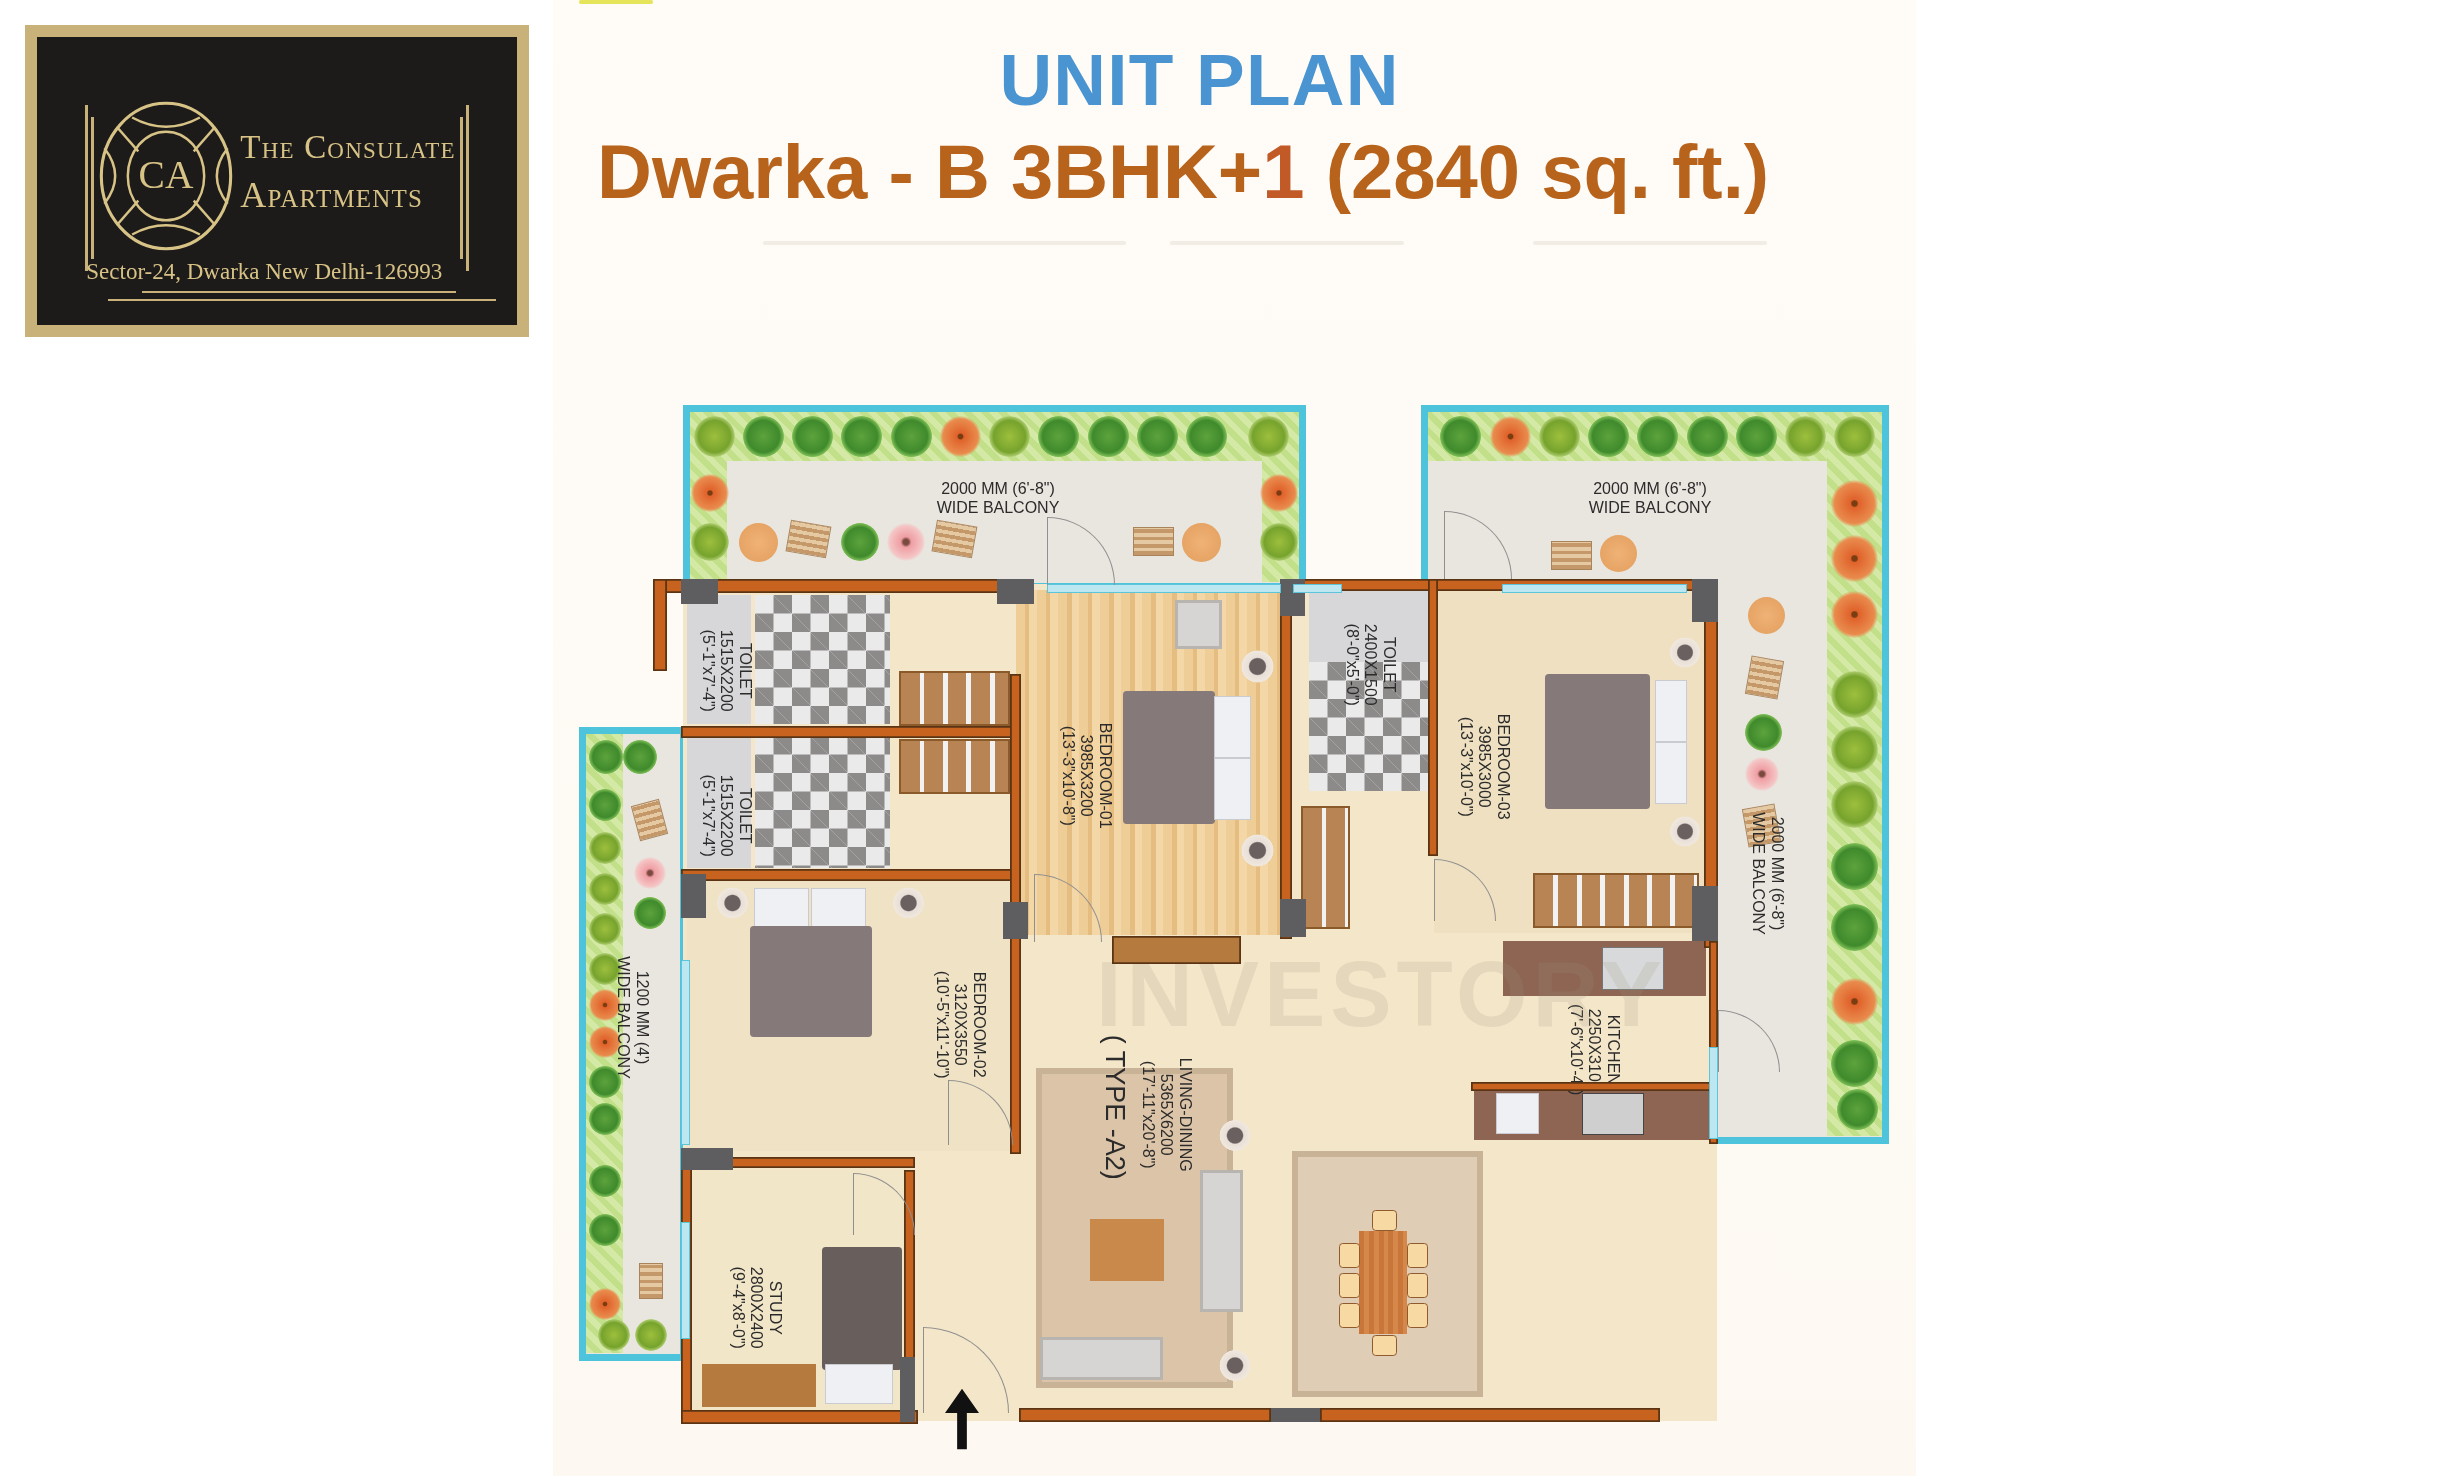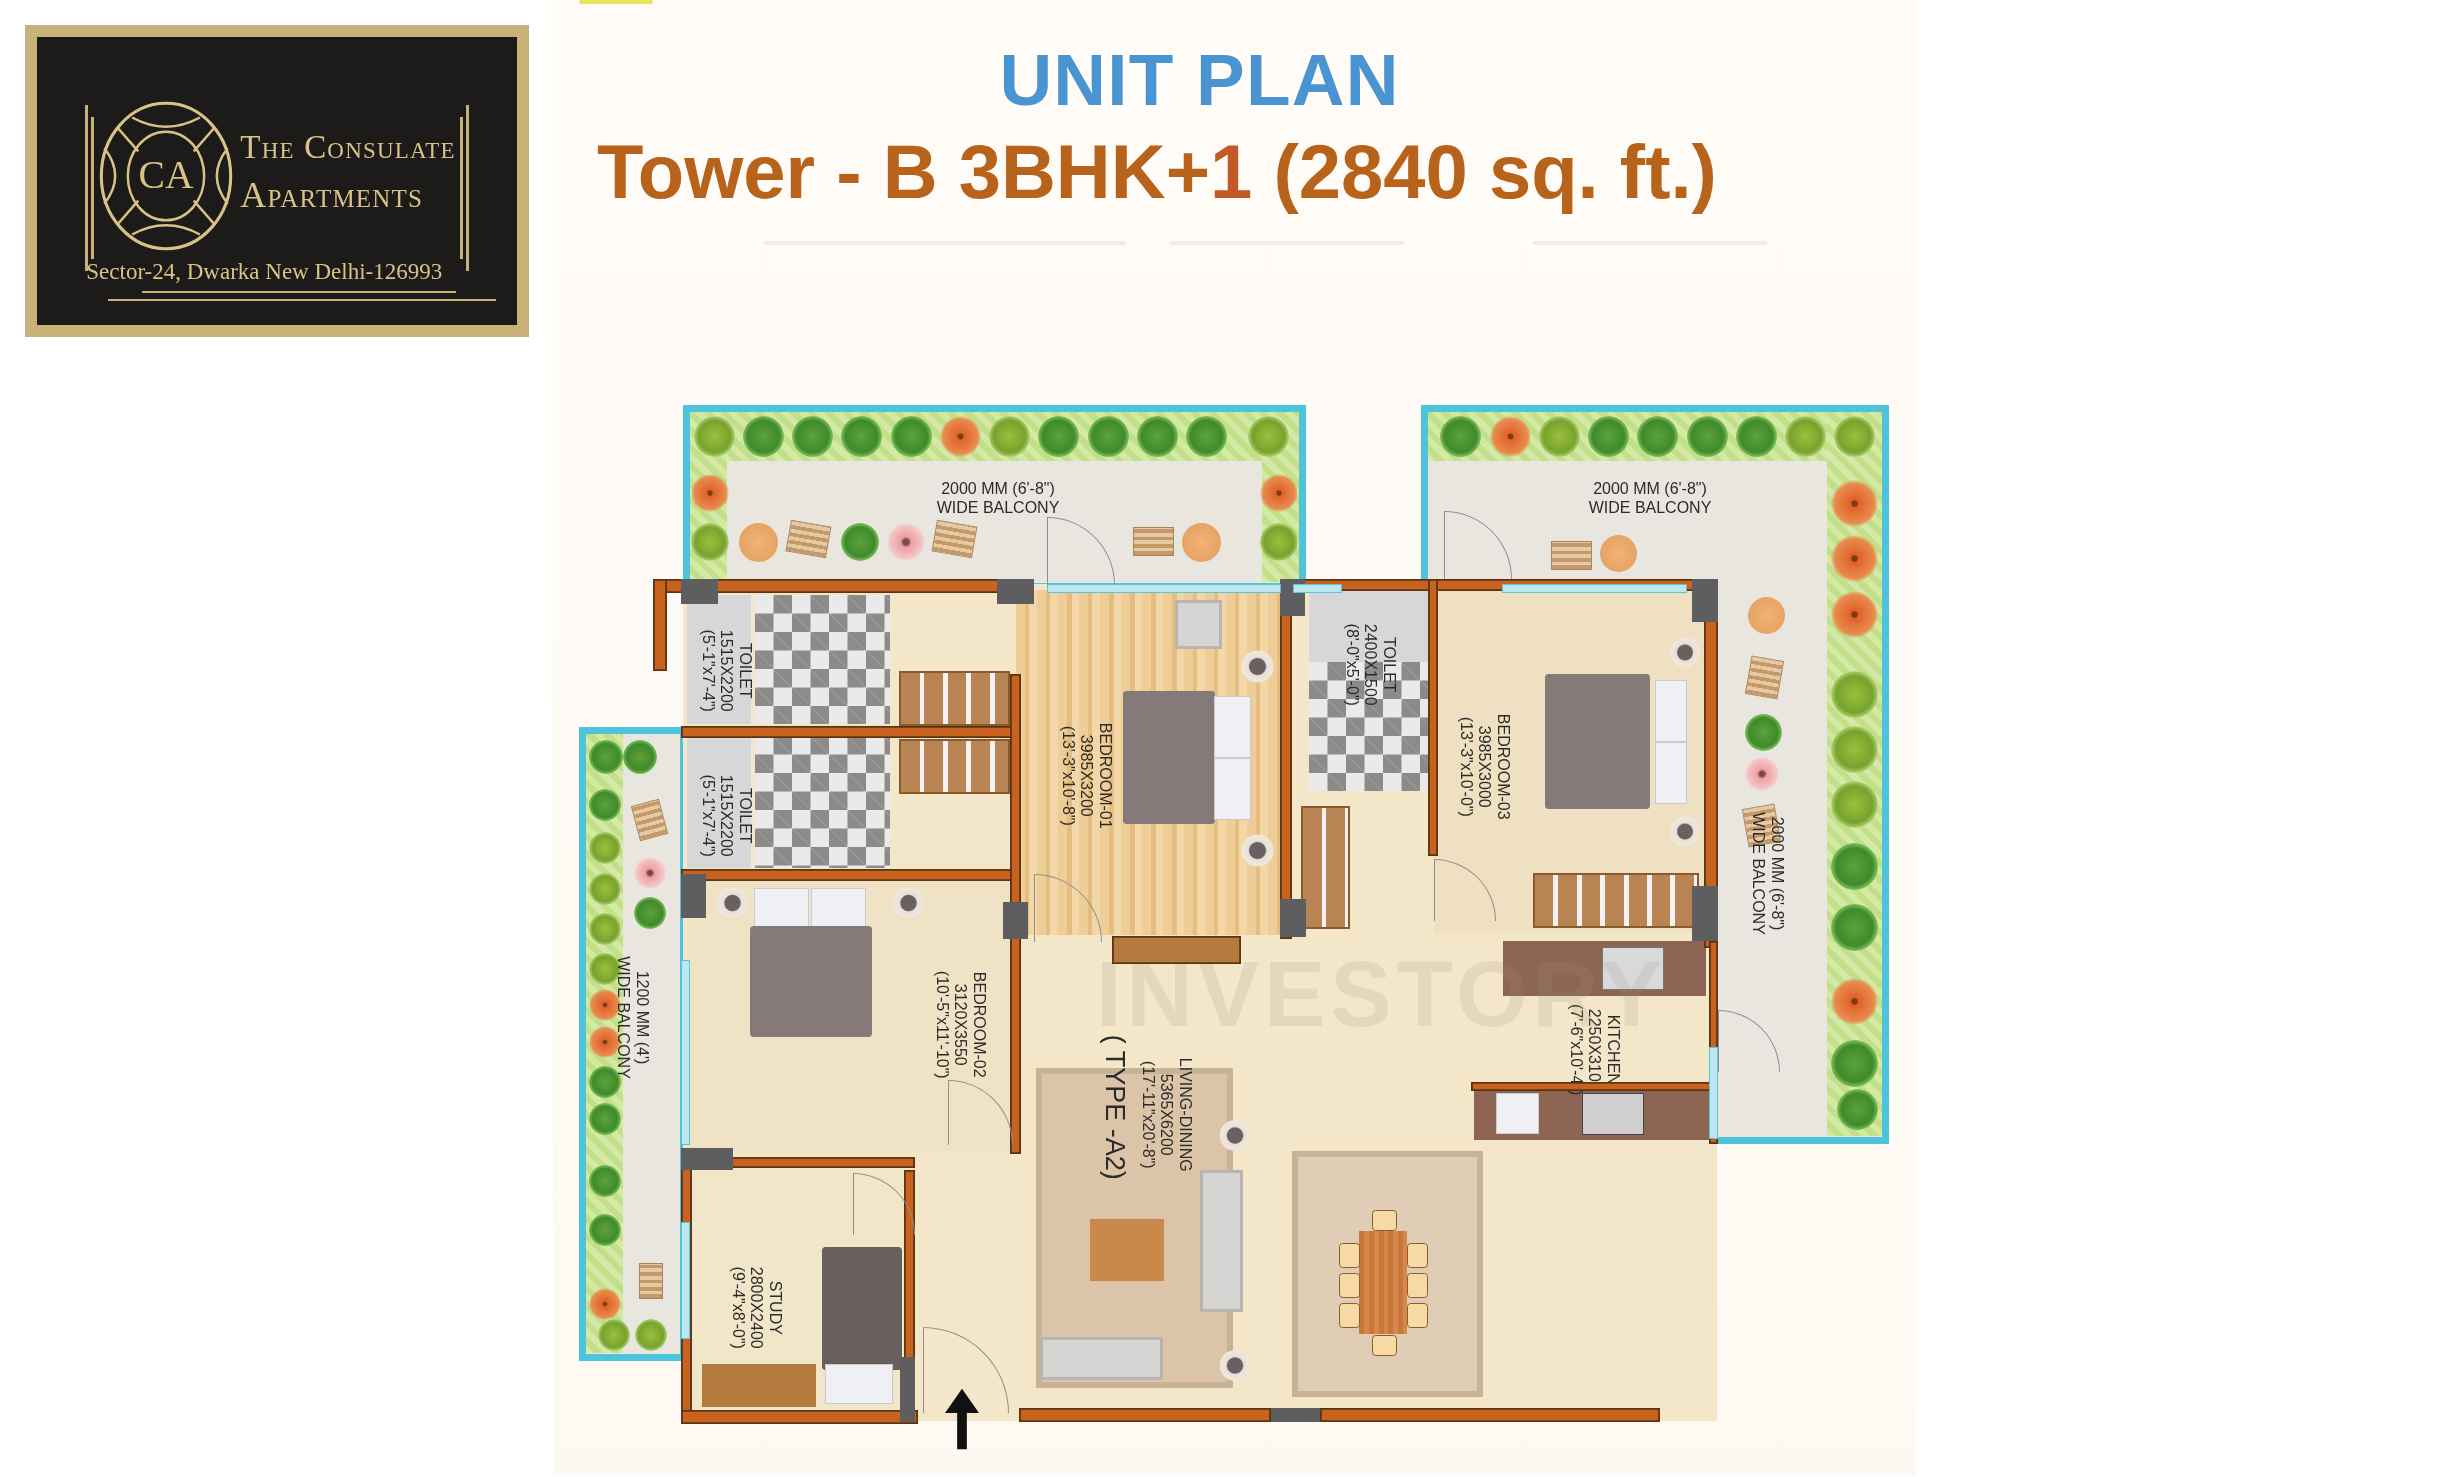--- a/index.html
+++ b/index.html
@@ -143,21 +143,21 @@
     <div class="logo-address">Sector-24, Dwarka New Delhi-126993</div>
     <div class="logo-hline" style="left:105px; top:254px; width:314px; height:1.8px;"></div>
     <div class="logo-hline" style="left:71px; top:262px; width:388px; height:1.8px;"></div>
   </div>
 </div>
 
 <div id="plan-bg" class="abs"></div>
 <div id="top-yellow" class="abs"></div>
 
 <div id="title" class="abs">UNIT PLAN</div>
-<div id="subtitle" class="abs"><span>Tower - B  3BHK+</span><span class="one">1</span><span> (2840 sq. ft.)</span></div>
+<div id="subtitle" class="abs"><span>Dwarka - B  3BHK+</span><span class="one">1</span><span> (2840 sq. ft.)</span></div>
 <div class="title-rule" style="left:763px; width:363px;"></div>
 <div class="title-rule" style="left:1170px; width:234px;"></div>
 <div class="title-rule" style="left:1533px; width:234px;"></div>
 
 <div class="abs" style="left:0; top:0; width:2462px; height:1477px;">
 
   <div class="balcony" style="left:683px; top:405px; width:623px; height:185px;">
     <div class="greenery" style="left:0; top:0; width:608px; height:49px;"></div>
     <div class="greenery" style="left:0; top:0; width:37px; height:170px;"></div>
     <div class="greenery" style="right:0; top:0; width:37px; height:170px;"></div>

